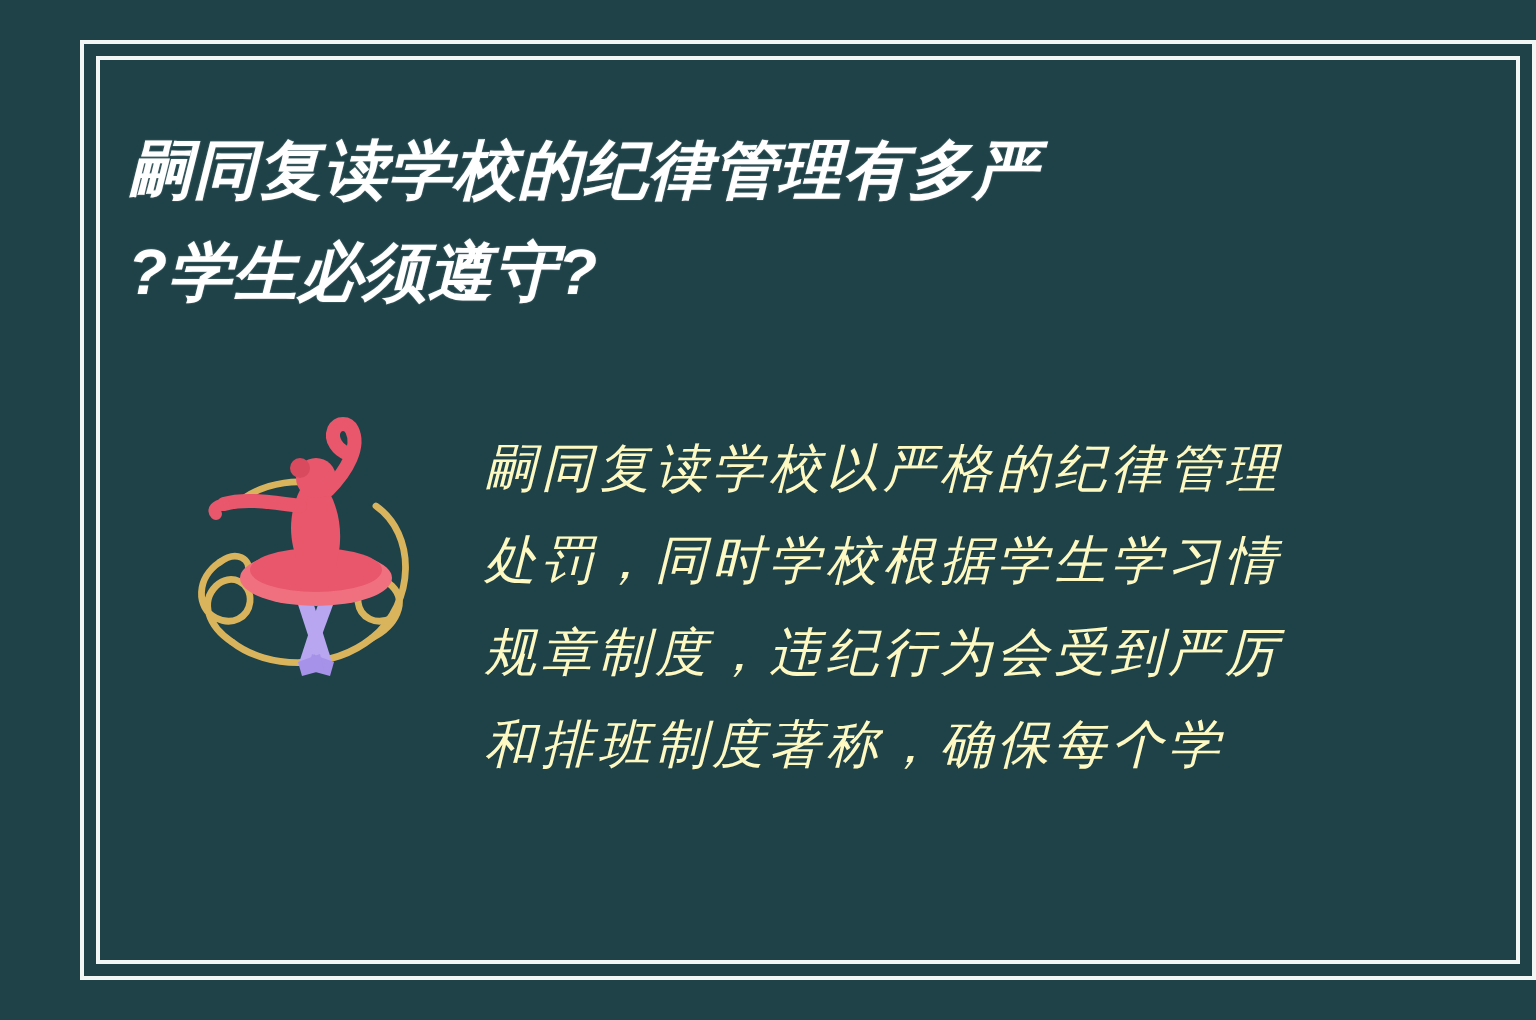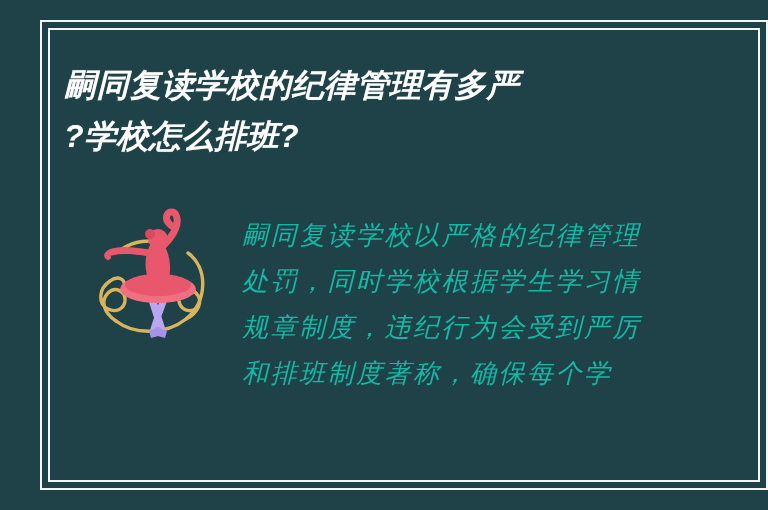--- a/index.html
+++ b/index.html
@@ -41,41 +41,41 @@
   
   .illus{
     position:absolute;left:68px;top:205px;width:130px;height:140px;
   }
   .illus svg{display:block;width:130px;height:140px;}
   
   .body-block{
     position:absolute;left:222px;top:212px;width:460px;
   }
   .body-line{
-    color:#14b8a6;
+    color:#fef9c3;
     font-size:26px;
     line-height:46px;
     font-style:italic;
     letter-spacing:2.5px;
     white-space:nowrap;
     font-family:"DejaVu Sans","Liberation Sans",sans-serif;
     font-weight:500;
   }
 </style>
 </head>
 <body>
 
 <div class="poster">
 
   <div class="frame-outer"></div>
   <div class="frame-inner"></div>
 
   <div class="title-block">
     <div class="title-line">嗣同复读学校的纪律管理有多严</div>
-    <div class="title-line">?学校怎么排班?</div>
+    <div class="title-line">?学生必须遵守?</div>
   </div>
 
   <div class="illus">
     <svg viewBox="0 0 130 140" xmlns="http://www.w3.org/2000/svg" aria-hidden="true">
 
       <g fill="none" stroke="#d9b45c" stroke-width="3.4" stroke-linecap="round">
         <path d="M100,48 C120,62 120,96 98,114 C78,130 46,130 28,116"></path>
         <path d="M34,44 C46,36 62,34 74,38"></path>
 
         <path d="M28,116 C16,108 12,96 20,88 C27,81 38,86 37,96 C36,104 28,108 20,104 C10,99 10,84 22,76"></path>

